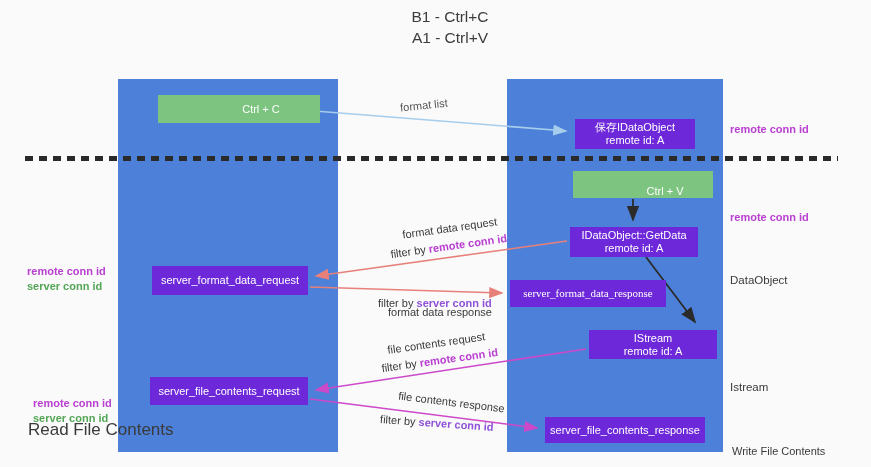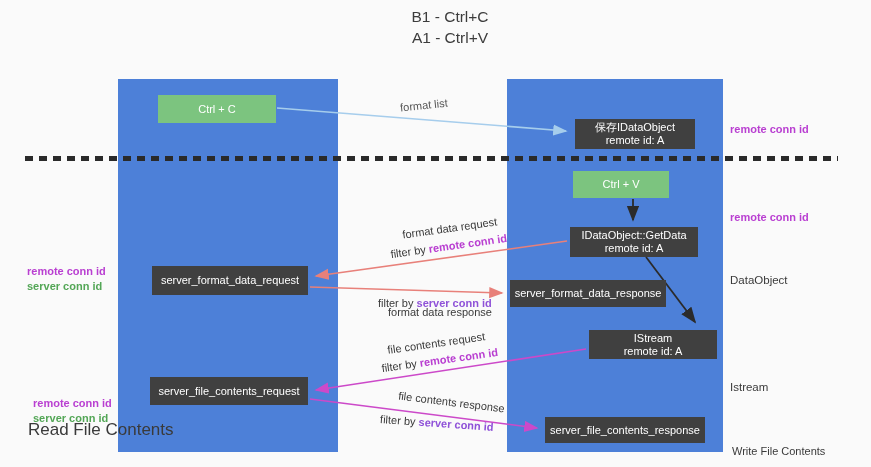--- a/index.html
+++ b/index.html
@@ -5,22 +5,22 @@
   html,body{margin:0;padding:0;background:#fafafa;font-family:"Liberation Sans",sans-serif;}
   .canvas{position:relative;width:871px;height:467px;background:#fafafa;overflow:hidden;}
   .abs{position:absolute;}
   .title{left:350px;top:6px;width:200px;text-align:center;font-size:15.5px;color:#3c3c3c;line-height:21px;}
   .col-header{top:48px;text-align:center;font-size:11.5px;color:#3f3f3f;line-height:14px;}
   .lifeline{top:79px;height:373px;background:#4d80d8;}
   .divider{left:25px;top:156px;width:813px;height:5px;
     background:repeating-linear-gradient(90deg,#2a2a2a 0 8px,transparent 8px 14px);}
   .node{display:flex;flex-direction:column;align-items:center;justify-content:center;
     color:#fff;font-size:11px;line-height:13px;text-align:center;}
-  .green{background:#7cc47f;}
-  .orange{background:#404040;}
+  .green{background:#7cc47f;padding-left:44px;}
+  .orange{background:#6d28d9;}
   .lbl{font-size:11px;color:#3a3a3a;white-space:nowrap;}
   .purple{color:#b93fd1;font-weight:bold;}
   .violet{color:#8f52d8;font-weight:bold;}
   .greentx{color:#53a656;font-weight:bold;}
   .dark{color:#3a3a3a;margin-top:40px;}
   .r6n{transform:rotate(-6deg);}
   .r8n{transform:rotate(-8deg);}
   .r7p{transform:rotate(7deg);}
   .r4p{transform:rotate(4deg);}
   svg.overlay{position:absolute;left:0;top:0;pointer-events:none;}
@@ -71,34 +71,34 @@
 
   <div class="abs node green" style="left:158px;top:95px;width:118px;height:28px;">
     <span>Ctrl + C</span>
   </div>
 
   <div class="abs node orange" style="left:575px;top:119px;width:120px;height:30px;">
     <span>保存IDataObject</span>
     <span>remote id: A</span>
   </div>
 
-  <div class="abs node green" style="left:573px;top:171px;width:96px;height:27px;">
+  <div class="abs node green" style="left:573px;top:171px;width:96px;height:27px;justify-content:flex-end;">
     <span>Ctrl + V</span>
   </div>
 
   <div class="abs node orange" style="left:570px;top:227px;width:128px;height:30px;">
     <span>IDataObject::GetData</span>
     <span>remote id: A</span>
   </div>
 
   <div class="abs node orange" style="left:152px;top:266px;width:156px;height:29px;">
     <span>server_format_data_request</span>
   </div>
 
-  <div class="abs node orange" style="left:510px;top:280px;width:156px;height:27px;">
+  <div class="abs node orange" style="left:510px;top:280px;width:156px;height:27px;font-family:Liberation Serif, serif;">
     <span>server_format_data_response</span>
   </div>
 
   <div class="abs node orange" style="left:589px;top:330px;width:128px;height:29px;">
     <span>IStream</span>
     <span>remote id: A</span>
   </div>
 
   <div class="abs node orange" style="left:150px;top:377px;width:158px;height:28px;">
     <span>server_file_contents_request</span>

